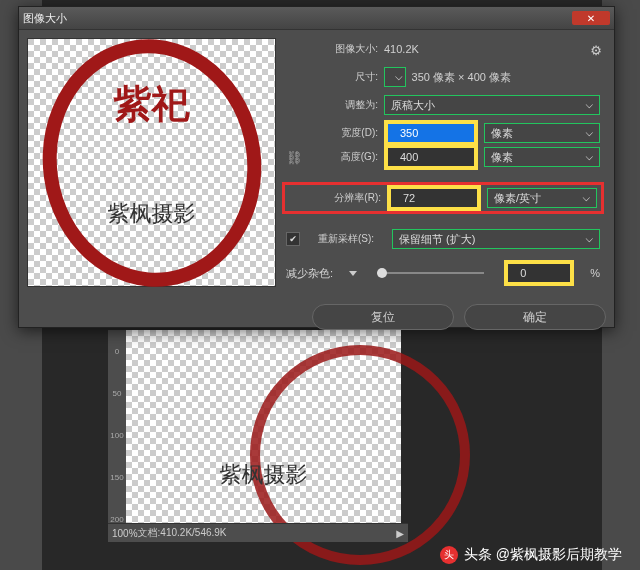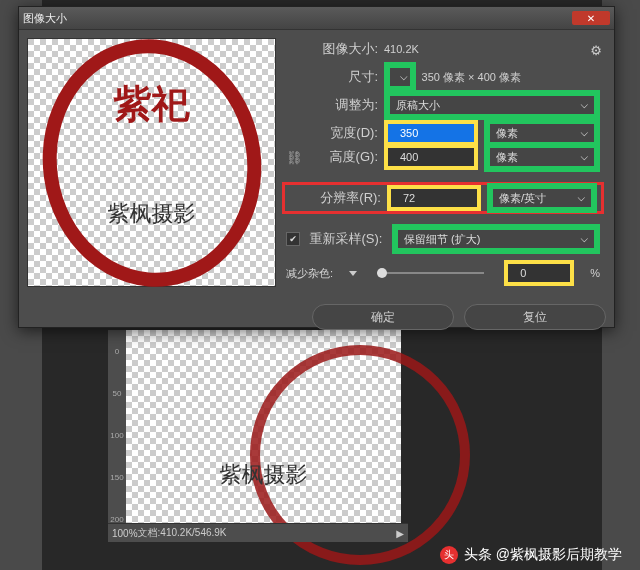--- a/index.html
+++ b/index.html
@@ -14,24 +14,24 @@
 .dialog{position:absolute;left:18px;top:6px;width:595px;height:320px;background:#4d4d4d;border:1px solid #222;box-shadow:0 3px 15px rgba(0,0,0,0.6)}
 .titlebar{height:22px;background:linear-gradient(#5a5a5a,#444);display:flex;align-items:center;justify-content:space-between;padding:0 4px;font-size:11px;color:#eee;border-bottom:1px solid #333}
 .close-btn{width:38px;height:14px;background:#c0392b;border-radius:2px;color:#fff;display:flex;align-items:center;justify-content:center;font-size:10px;cursor:pointer}
 .dialog-body{display:flex;padding:8px;gap:10px;height:calc(100% - 70px)}
 .preview{width:247px;height:247px;border:1px solid #333;background-image:repeating-conic-gradient(#fff 0% 25%,#ccc 0% 50%);background-size:12px 12px;position:relative;display:flex;align-items:center;justify-content:center}
 .preview .ring{width:190px;height:220px;border:14px solid #a01818;border-radius:50%;position:relative;transform:rotate(-8deg)}
 .preview .txt{position:absolute;font-family:"STKaiti","KaiTi",serif;font-size:22px;color:#333;top:160px}
 .preview .top-chars{position:absolute;font-family:Liberation Sans, sans-serif;font-size:38px;color:#a01818;top:40px;font-weight:bold}
 .controls{flex:1;display:flex;flex-direction:column;gap:6px;padding-right:6px}
 .row{display:flex;align-items:center;gap:6px;height:22px}
-.row .label{width:92px;text-align:right;font-size:13px}
+.row .label{width:92px;text-align:right;font-size:10px}
 .input{background:#333;border:4px solid #fde047;color:#ddd;padding:2px 12px;width:62px;font-size:11px;height:14px}
 .input.sel{background:#1473e6;color:#fff}
-.dropdown{background:#454545;border:6px solid #22c55e;color:#ddd;padding:2px 6px;font-size:11px;height:14px;min-width:60px;display:flex;align-items:center;justify-content:space-between;cursor:pointer}
+.dropdown{background:#454545;border:1px solid #22c55e;color:#ddd;padding:2px 6px;font-size:11px;height:14px;min-width:60px;display:flex;align-items:center;justify-content:space-between;cursor:pointer}
 .dropdown::after{content:"⌵";font-size:10px;margin-left:8px}
 .dropdown.wide{flex:1}
 .link-icon{width:14px;text-align:center;color:#aaa;font-size:13px}
 .highlight-box{border:3px solid #e63030;padding:2px 4px;margin:8px -4px}
 .slider-row{display:flex;align-items:center;gap:16px;margin-top:4px}
 .slider-track{flex:1;height:2px;background:#888;position:relative;margin:0 4px}
 .slider-thumb{width:10px;height:10px;background:#ddd;border-radius:50%;position:absolute;top:-4px;left:0}
 .btn-row{display:flex;gap:10px;padding:8px;justify-content:flex-end}
 .dlg-btn{width:140px;height:24px;background:#454545;border:1px solid #666;border-radius:14px;display:flex;align-items:center;justify-content:center;font-size:12px;cursor:pointer}
 .gear{position:absolute;right:12px;top:36px;color:#ccc;cursor:pointer;font-size:13px}
@@ -122,21 +122,21 @@
         <span class="tri"></span>
         <div class="slider-track">
             <div class="slider-thumb"></div>
           </div>
         <input class="input" style="width: 38px;" value="0">
         <span>%</span>
       </div>
     </div>
   </div>
   <div class="btn-row">
+    <div class="dlg-btn">复位</div>
     <div class="dlg-btn">确定</div>
-    <div class="dlg-btn">复位</div>
   </div>
 </div>
 
 <div class="credit">
   <span class="credit-icon">头</span>
   <span>头条 @紫枫摄影后期教学</span>
 </div>
 
 </body></html>

